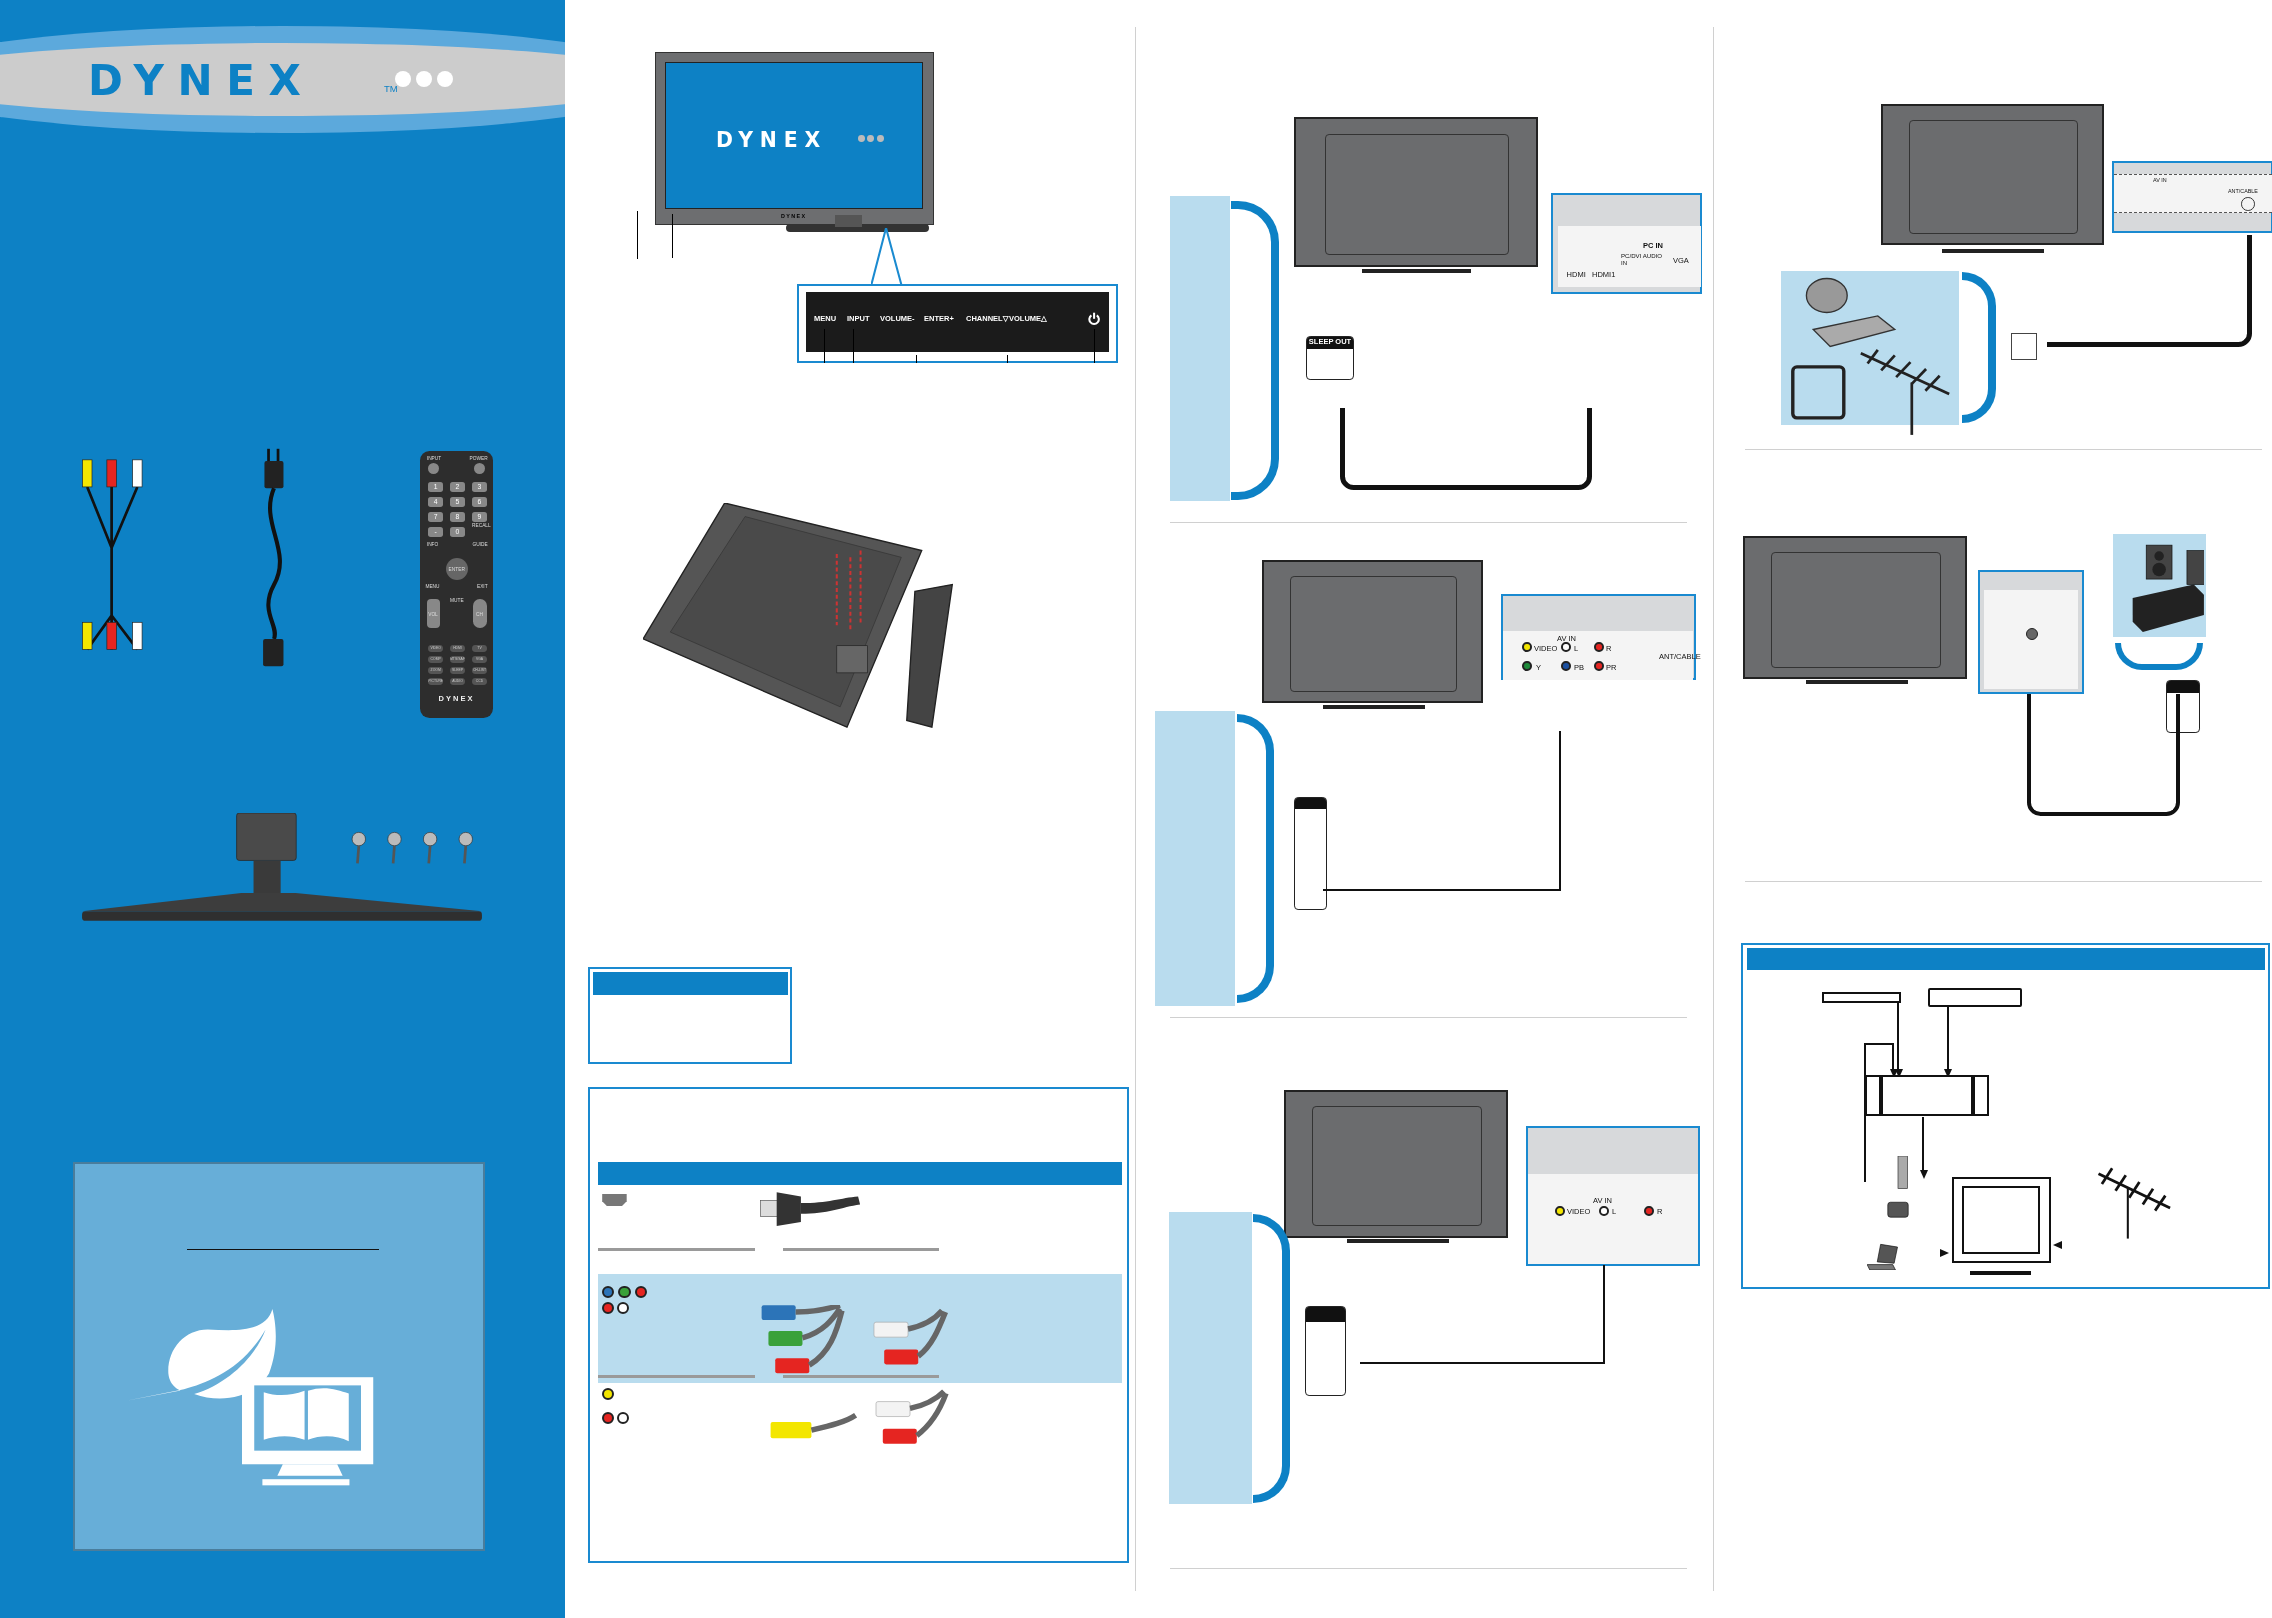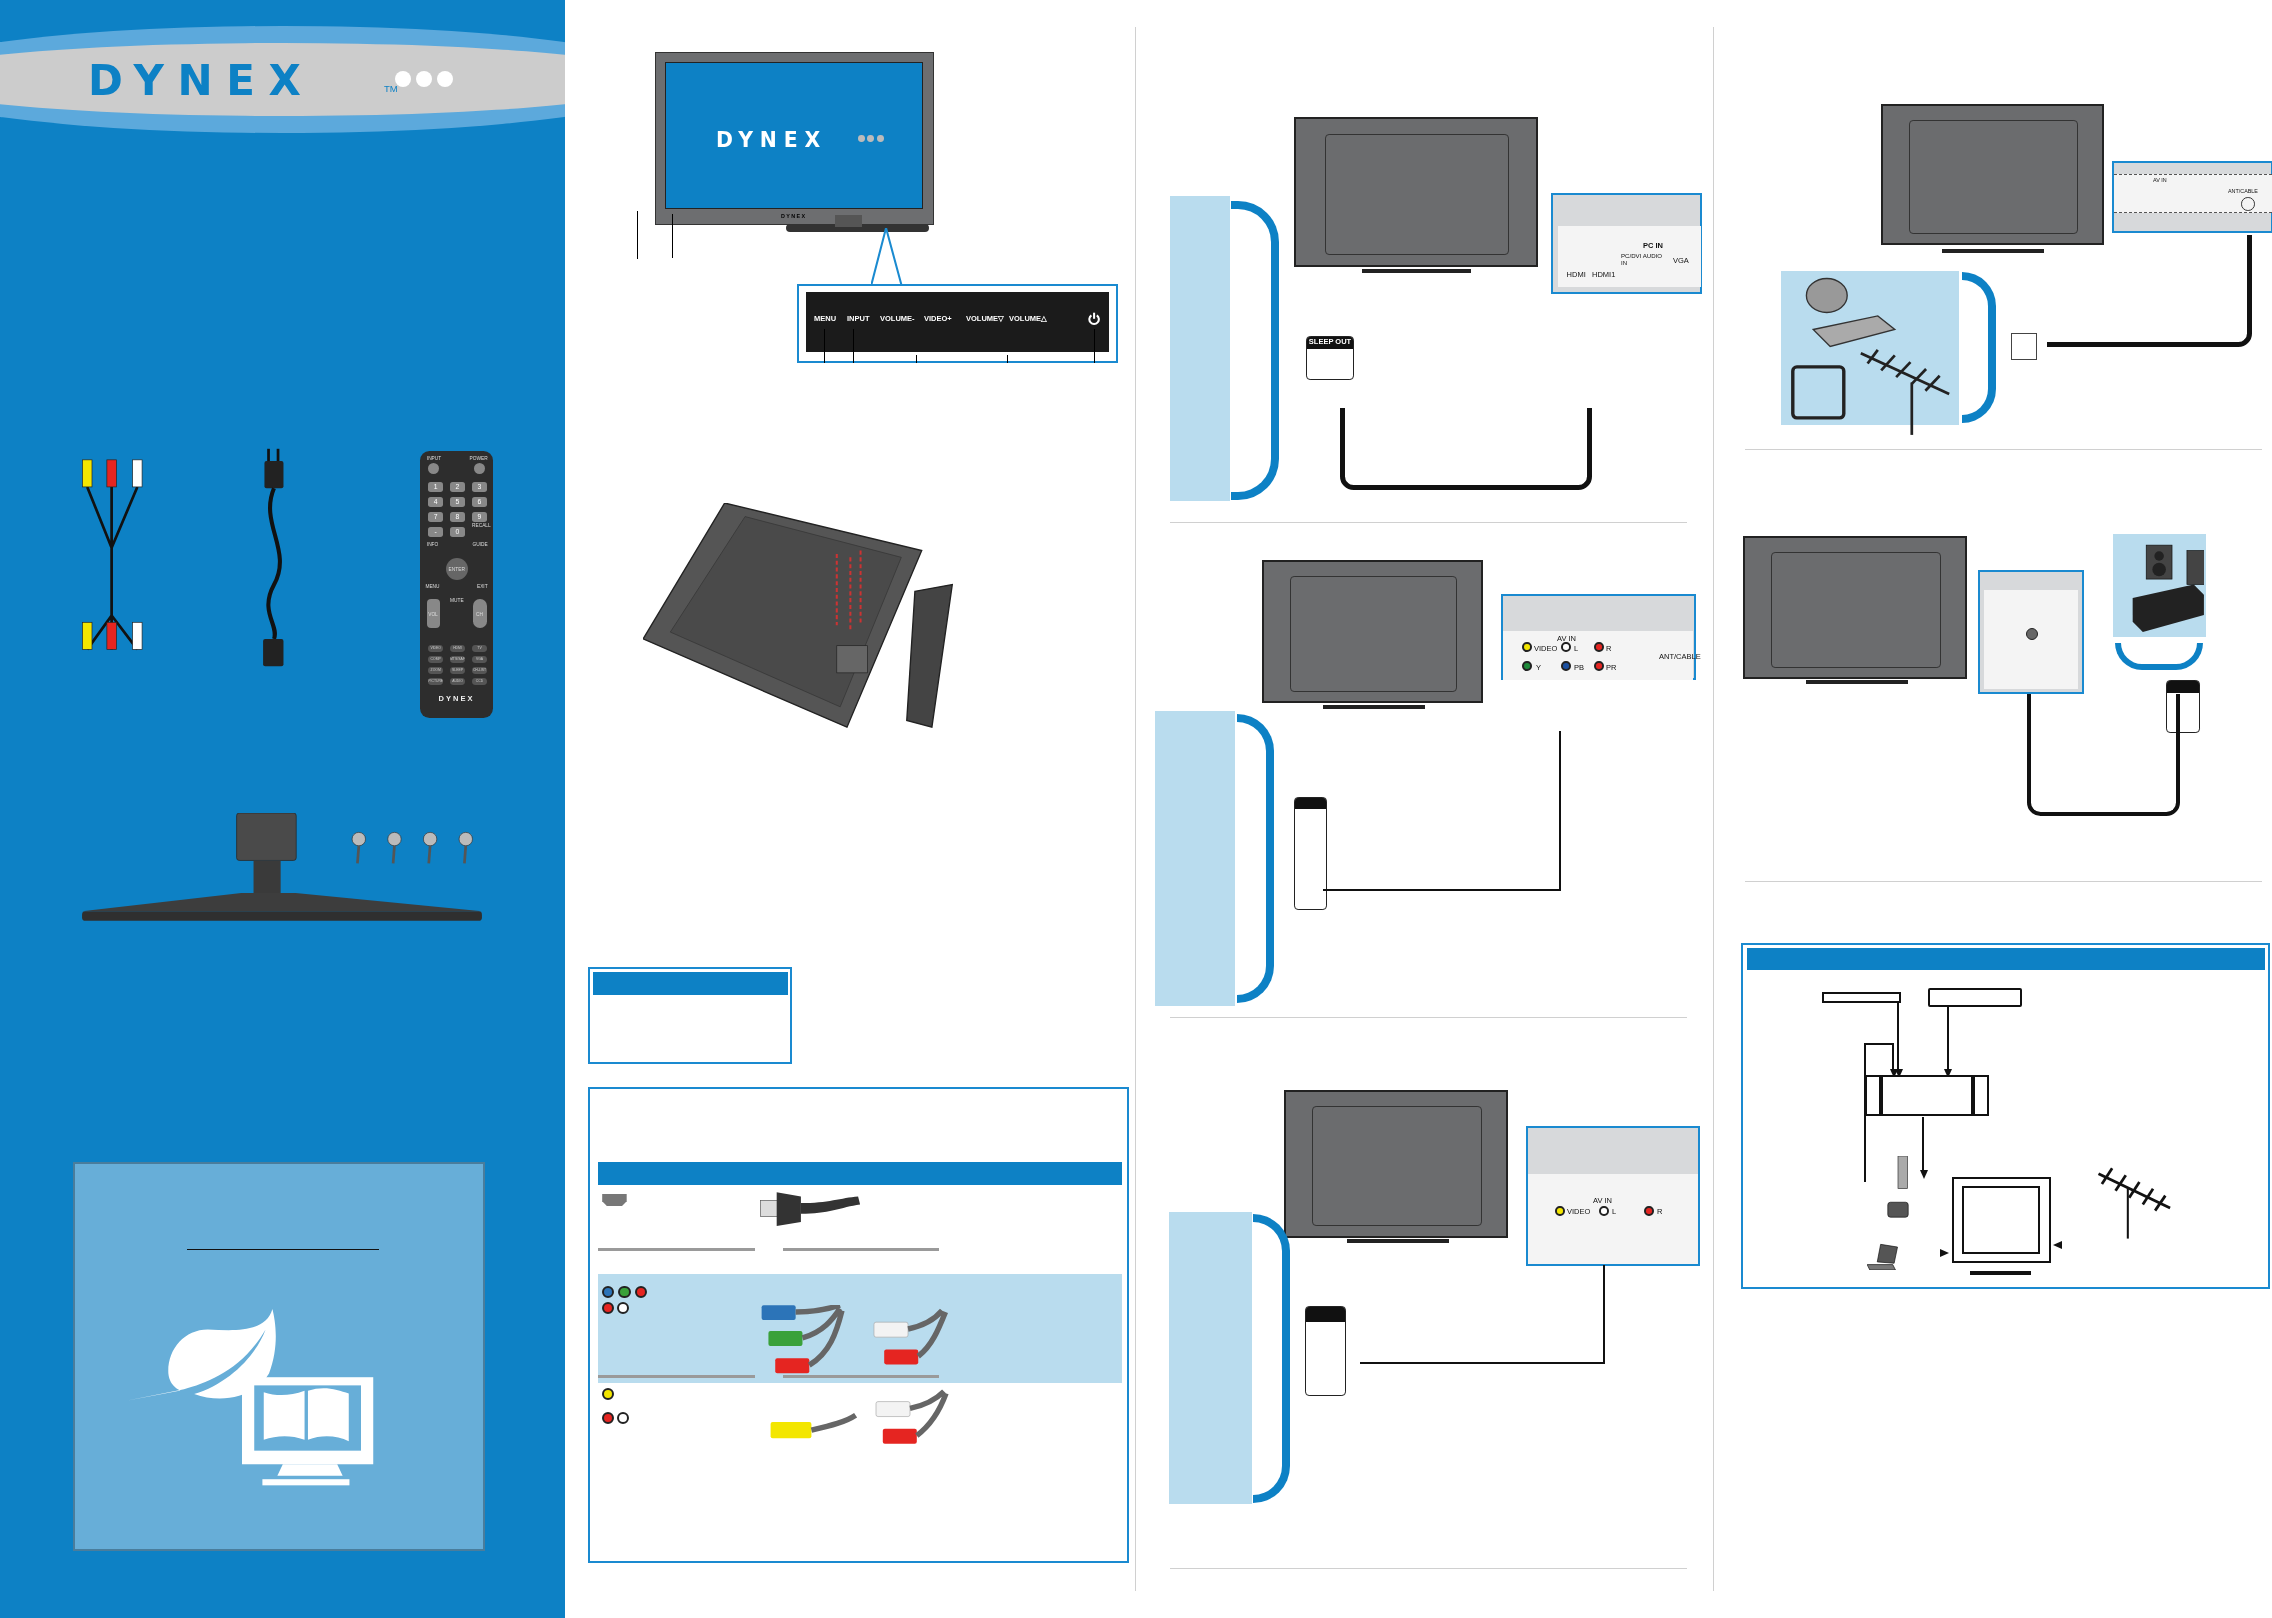--- a/index.html
+++ b/index.html
@@ -197,22 +197,22 @@
   <div class="leader" style="left:672px;top:214px;height:44px;"></div>
   <svg class="abs" style="left:871px;top:228px;" width="41" height="58" viewBox="0 0 60 85">
     <path d="M0 85 L22 0 L45 85" stroke="#1a8ad0" stroke-width="3" fill="none"></path>
   </svg>
 
   <div id="ctrl-panel-frame" class="abs"></div>
   <div id="ctrl-panel" class="abs"></div>
   <div class="ctrl-label" style="left:814px;">MENU</div>
   <div class="ctrl-label" style="left:847px;">INPUT</div>
   <div class="ctrl-label" style="left:880px;">VOLUME-</div>
-  <div class="ctrl-label" style="left:924px;">VIDEO+</div>
-  <div class="ctrl-label" style="left:966px;">VOLUME▽</div>
+  <div class="ctrl-label" style="left:924px;">ENTER+</div>
+  <div class="ctrl-label" style="left:966px;">CHANNEL▽</div>
   <div class="ctrl-label" style="left:1009px;">VOLUME△</div>
   <svg class="abs" style="left:1088px;top:312px;" width="12.2" height="13.6" viewBox="0 0 18 20">
     <path d="M5 5 A7 7 0 1 0 13 5" stroke="#fff" stroke-width="3" fill="none"></path>
       <line x1="9" y1="1" x2="9" y2="10" stroke="#fff" stroke-width="3"></line>
   </svg>
   <div class="leader" style="left:824px;top:329px;height:34px;"></div>
   <div class="leader" style="left:853px;top:329px;height:34px;"></div>
   <div class="leader" style="left:916px;top:355px;height:8.2px;"></div>
   <div class="leader" style="left:1007px;top:355px;height:8.2px;"></div>
   <div class="leader" style="left:1094px;top:329px;height:34px;"></div>

